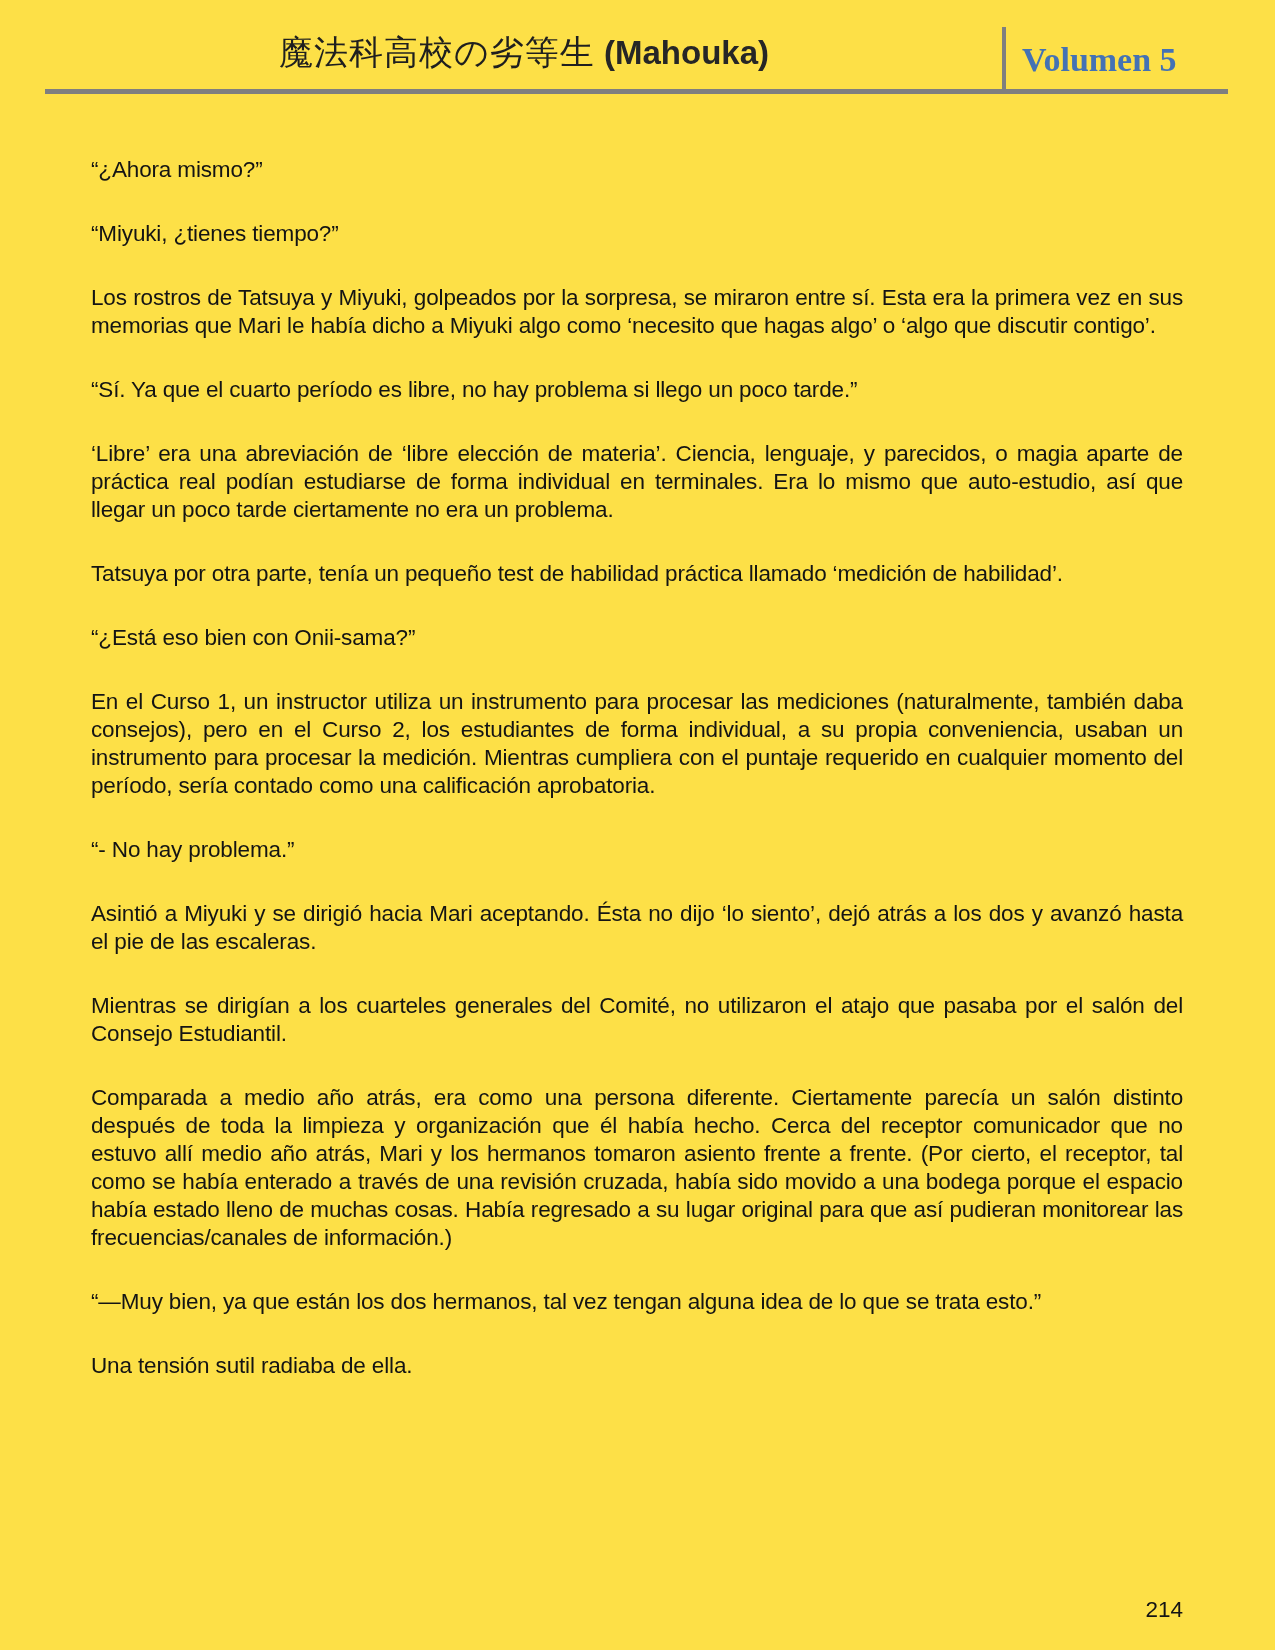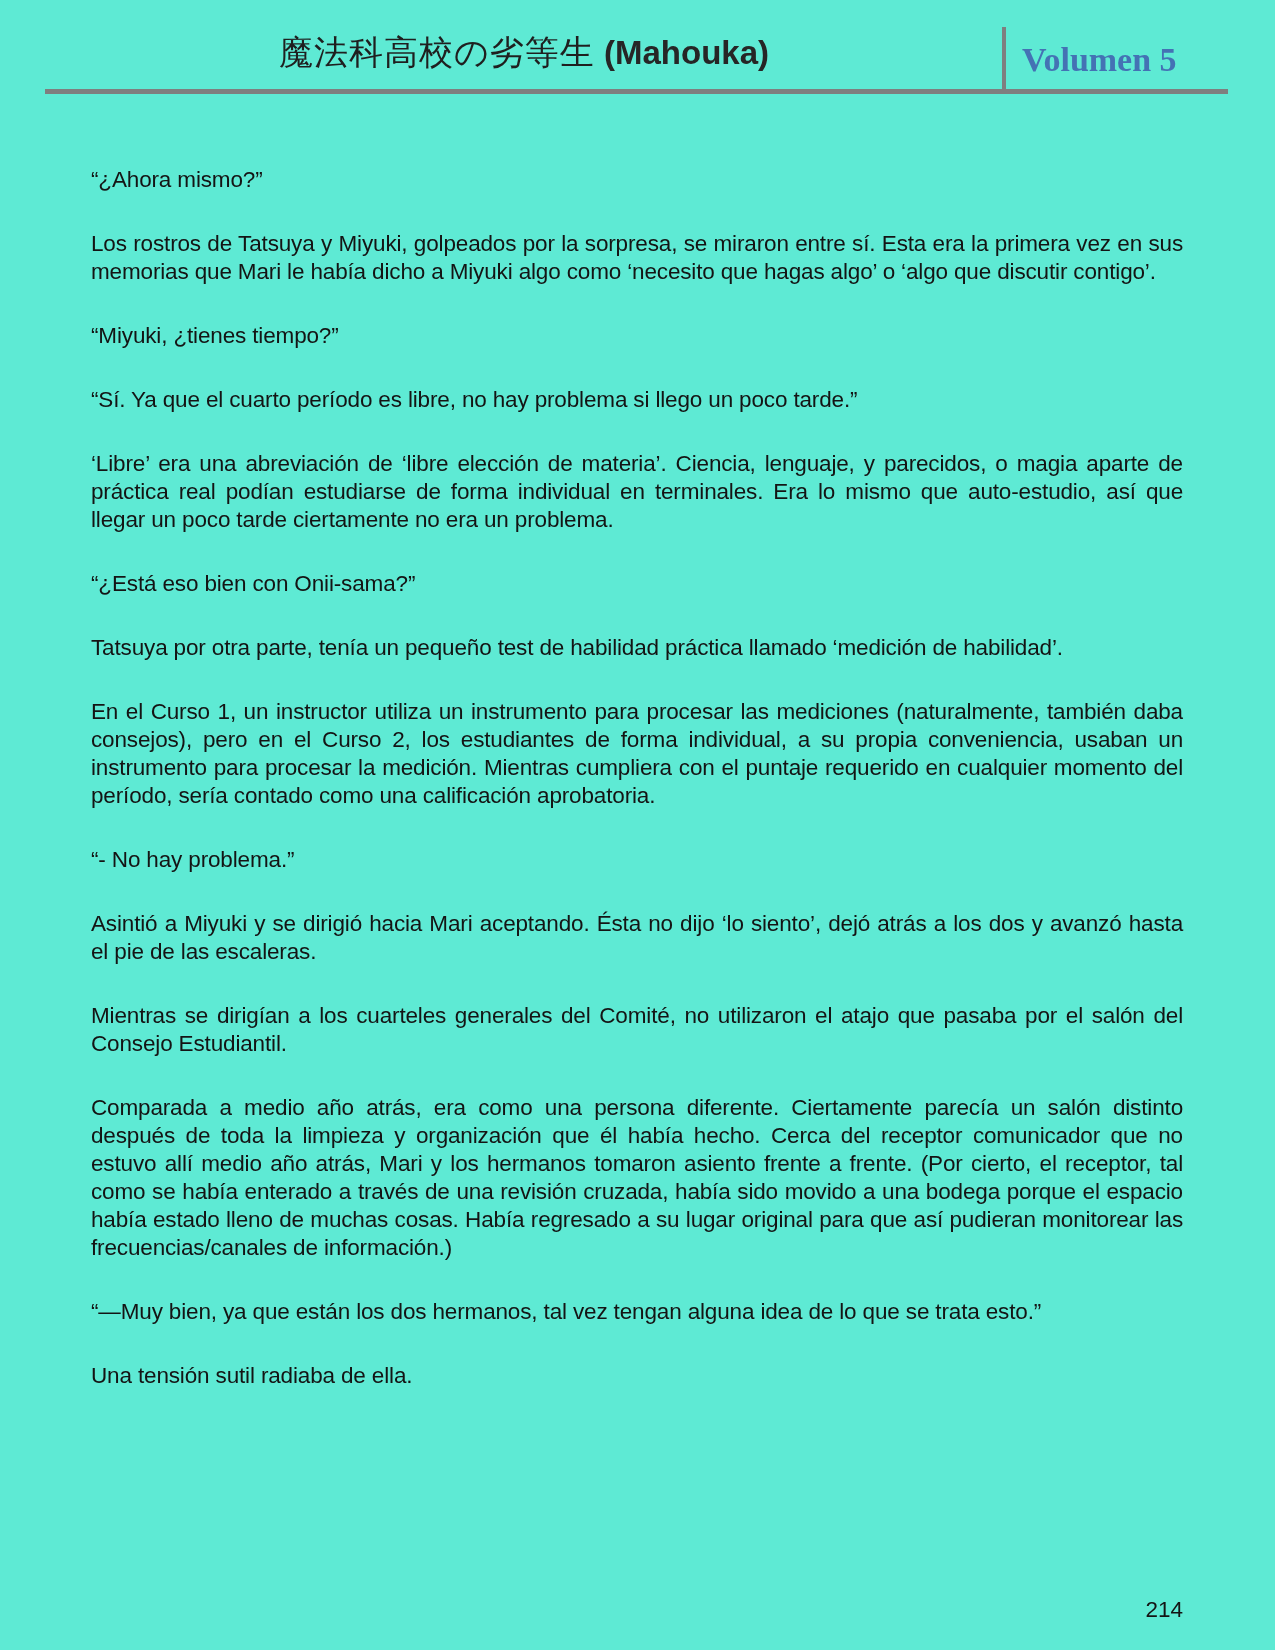--- a/index.html
+++ b/index.html
@@ -1,21 +1,21 @@
 <!DOCTYPE html>
 <html><head>
 <meta charset="utf-8">
 <style>
   html, body { margin: 0; padding: 0; background: #e8e8e8; }
   .page {
     position: relative;
     width: 1275px;
     height: 1650px;
     margin: 0 auto;
-    background: #5eead4;
+    background: #fde047;
     font-family: "Liberation Sans", sans-serif;
     overflow: hidden;
   }
 
   
   .title-wrap {
     position: absolute;
     left: 45px; top: 30px;
     width: 958px;
     text-align: center;
@@ -61,21 +61,21 @@
     position: absolute;
     left: 91px; top: 154px;
     width: 1092px;
     color: #141414;
     font-size: 22.5px;
     line-height: 28px;
     letter-spacing: -0.15px;
     text-align: justify;
   }
   .content p {
-    margin: 12px 0 36px 0;
+    margin: 2px 0 36px 0;
     padding: 0;
   }
 
   
   .page-number {
     position: absolute;
     right: 92px; top: 1561px;
     font-size: 22.5px;
     color: #141414;
     margin-top: 36px;
@@ -88,26 +88,26 @@
 
   <div class="title-wrap">
     <span class="title-jp">魔法科高校の劣等生</span><span class="title-latin"> (Mahouka)</span>
   </div>
   <div class="volume-label">Volumen 5</div>
   <div class="header-divider"></div>
   <div class="header-rule"></div>
 
   <div class="content">
     <p>“¿Ahora mismo?”</p>
+    <p>“Miyuki, ¿tienes tiempo?”</p>
     <p>Los rostros de Tatsuya y Miyuki, golpeados por la sorpresa, se miraron entre sí. Esta era la primera vez en sus memorias que Mari le había dicho a Miyuki algo como ‘necesito que hagas algo’ o ‘algo que discutir contigo’.</p>
-    <p>“Miyuki, ¿tienes tiempo?”</p>
     <p>“Sí. Ya que el cuarto período es libre, no hay problema si llego un poco tarde.”</p>
     <p>‘Libre’ era una abreviación de ‘libre elección de materia’. Ciencia, lenguaje, y parecidos, o magia aparte de práctica real podían estudiarse de forma individual en terminales. Era lo mismo que auto-estudio, así que llegar un poco tarde ciertamente no era un problema.</p>
+    <p>Tatsuya por otra parte, tenía un pequeño test de habilidad práctica llamado ‘medición de habilidad’.</p>
     <p>“¿Está eso bien con Onii-sama?”</p>
-    <p>Tatsuya por otra parte, tenía un pequeño test de habilidad práctica llamado ‘medición de habilidad’.</p>
     <p>En el Curso 1, un instructor utiliza un instrumento para procesar las mediciones (naturalmente, también daba consejos), pero en el Curso 2, los estudiantes de forma individual, a su propia conveniencia, usaban un instrumento para procesar la medición. Mientras cumpliera con el puntaje requerido en cualquier momento del período, sería contado como una calificación aprobatoria.</p>
     <p>“- No hay problema.”</p>
     <p>Asintió a Miyuki y se dirigió hacia Mari aceptando. Ésta no dijo ‘lo siento’, dejó atrás a los dos y avanzó hasta el pie de las escaleras.</p>
     <p>Mientras se dirigían a los cuarteles generales del Comité, no utilizaron el atajo que pasaba por el salón del Consejo Estudiantil.</p>
     <p>Comparada a medio año atrás, era como una persona diferente. Ciertamente parecía un salón distinto después de toda la limpieza y organización que él había hecho. Cerca del receptor comunicador que no estuvo allí medio año atrás, Mari y los hermanos tomaron asiento frente a frente. (Por cierto, el receptor, tal como se había enterado a través de una revisión cruzada, había sido movido a una bodega porque el espacio había estado lleno de muchas cosas. Había regresado a su lugar original para que así pudieran monitorear las frecuencias/canales de información.)</p>
     <p>“—Muy bien, ya que están los dos hermanos, tal vez tengan alguna idea de lo que se trata esto.”</p>
     <p>Una tensión sutil radiaba de ella.</p>
   </div>
 
   <div class="page-number">214</div>

